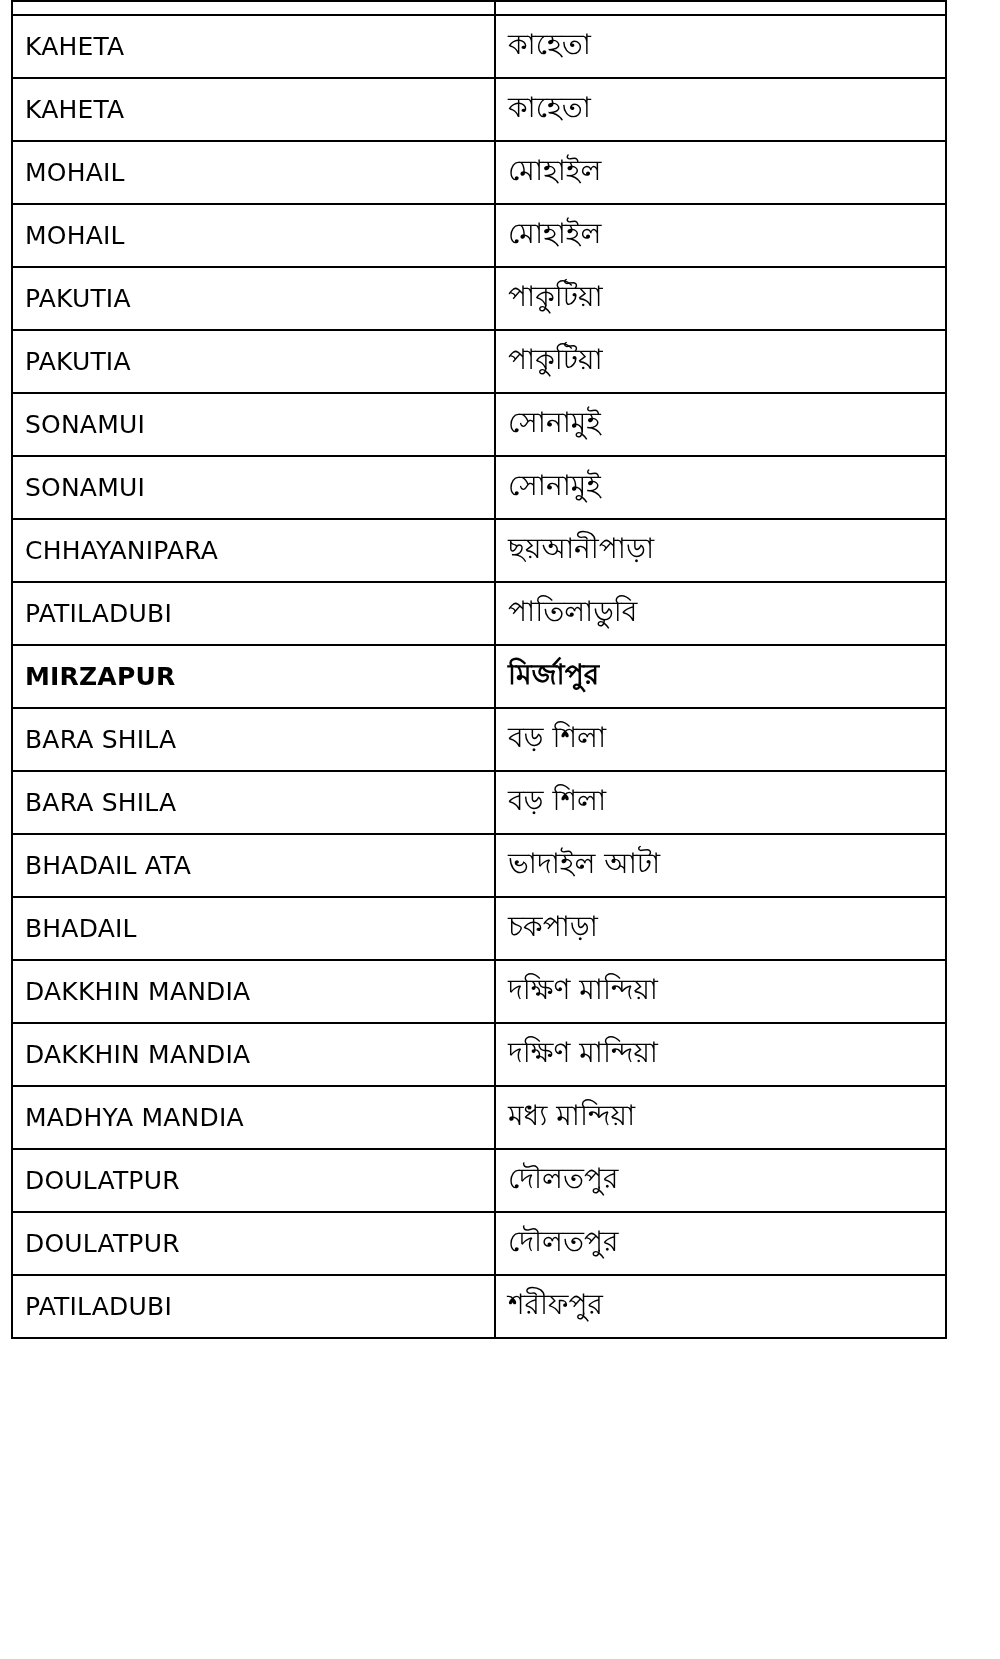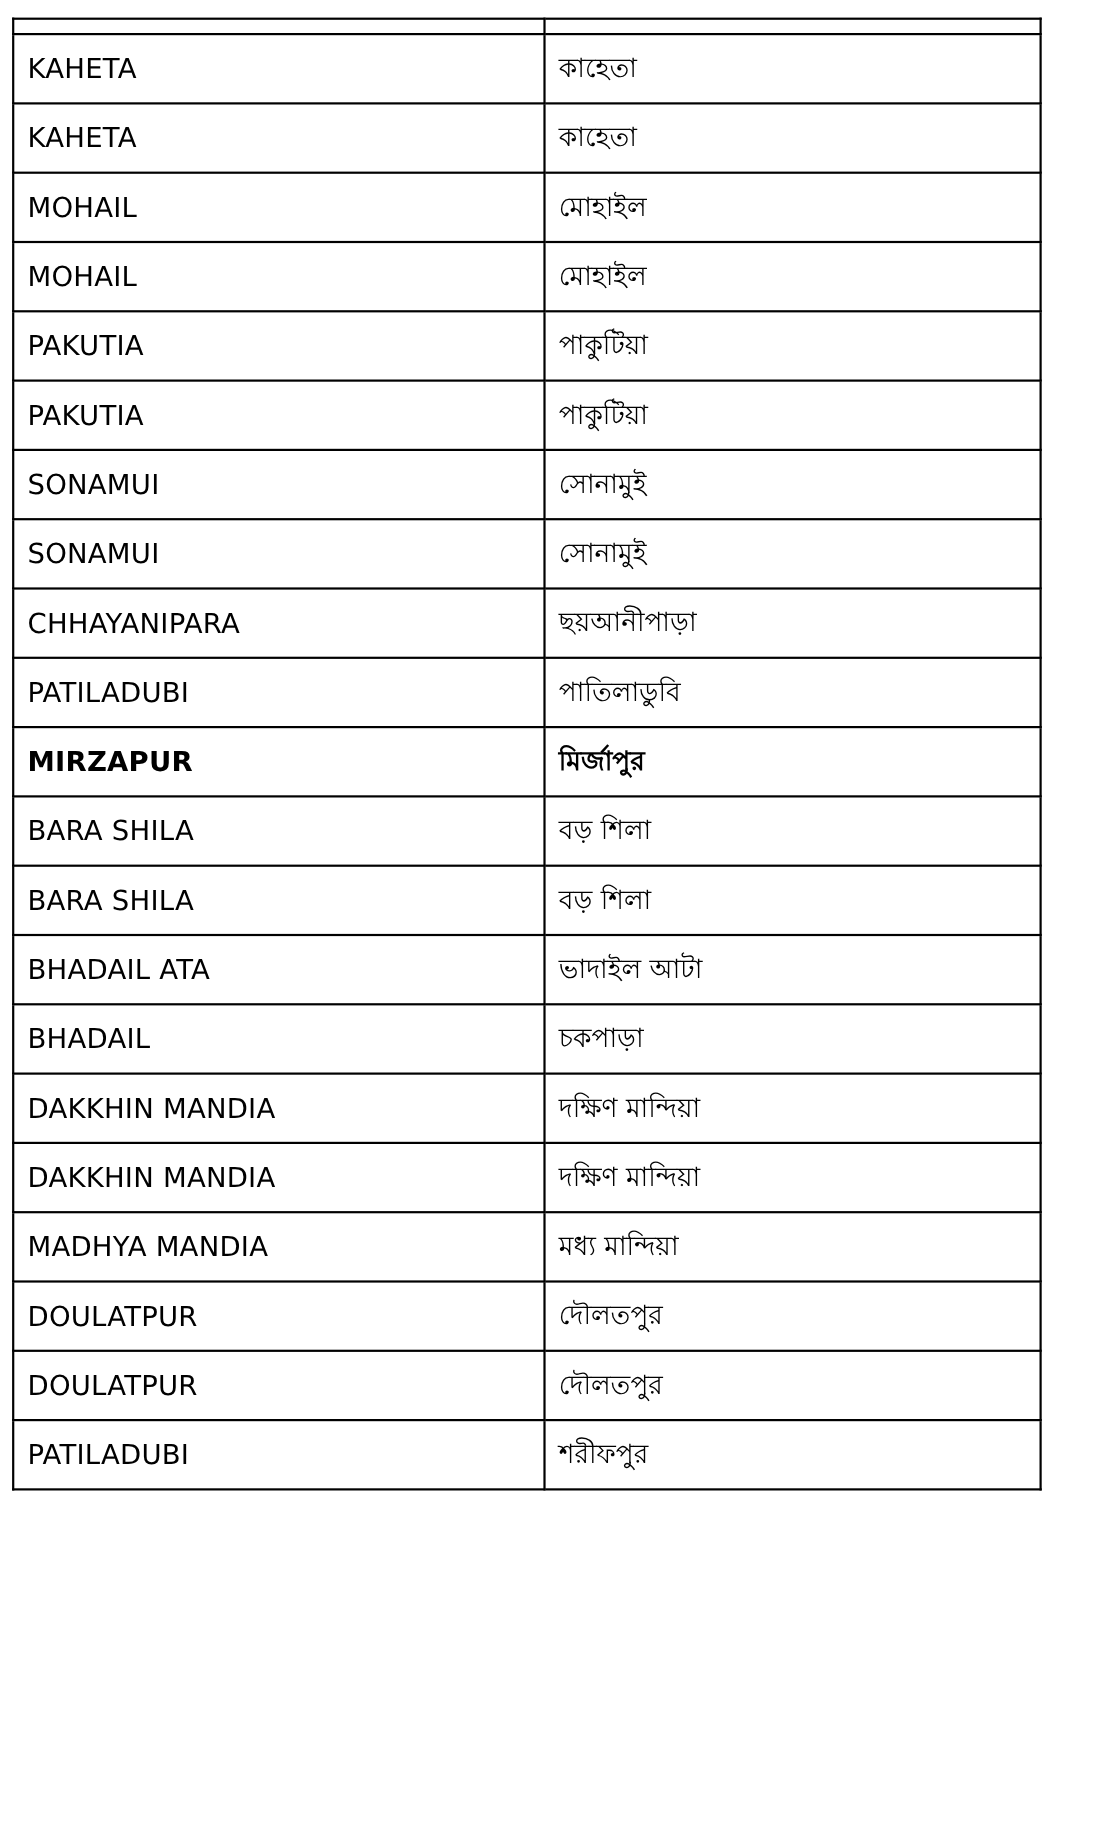--- a/index.html
+++ b/index.html
@@ -18,21 +18,21 @@
   .page {
     position: relative;
     width: 1000px;
     height: 1659px;
     box-sizing: border-box;
   }
 
   .table-wrap {
     position: absolute;
     left: 11px;
-    top: 16px;
+    top: 0px;
     width: 970px;
   }
 
   table.name-table {
     border-collapse: collapse;
     width: 934px;
     table-layout: fixed;
   }
 
   table.name-table td {
@@ -48,21 +48,21 @@
   td.col-en {
     width: 483px;
     font-family: "DejaVu Sans", sans-serif;
     font-size: 25px;
     letter-spacing: 0.2px;
   }
 
   td.col-bn {
     width: 451px;
     font-family: "DejaVu Sans", sans-serif;
-    font-size: 24px;
+    font-size: 28px;
     padding-left: 14px;
   }
 
   tr.row-bold td {
     font-weight: bold;
   }
 
   
   tr.row-clipped td {
     height: 14px;

